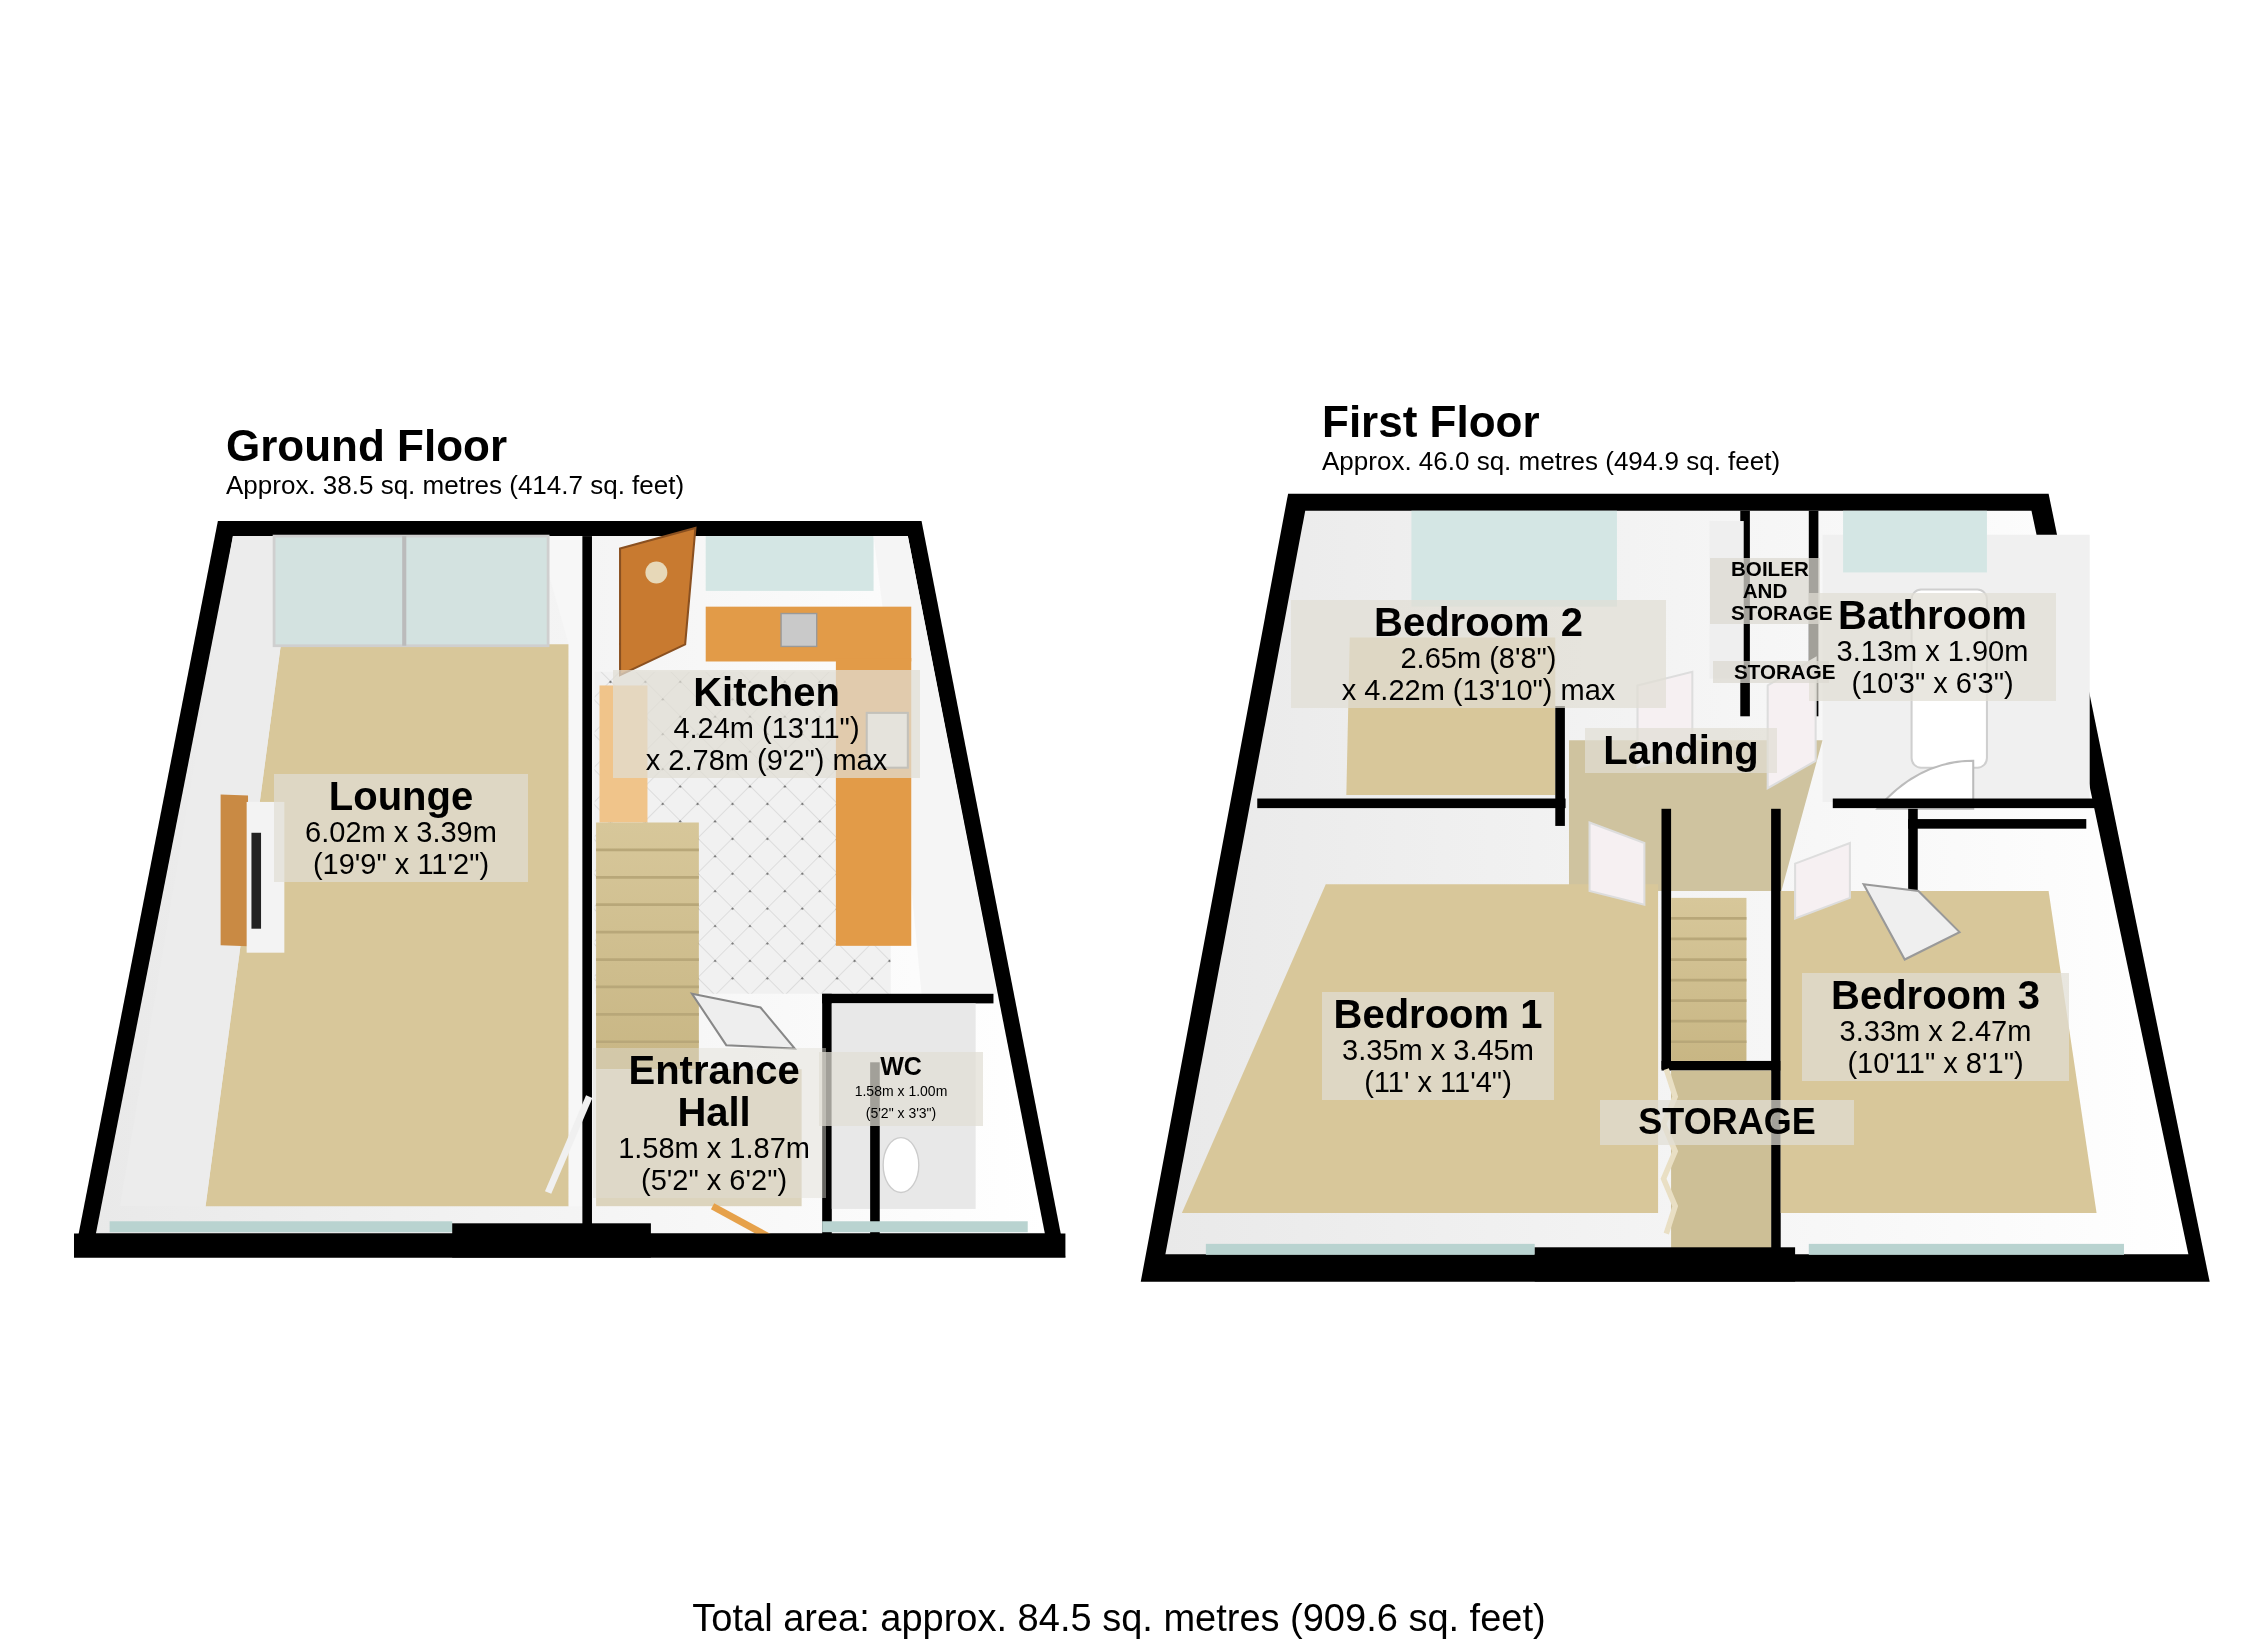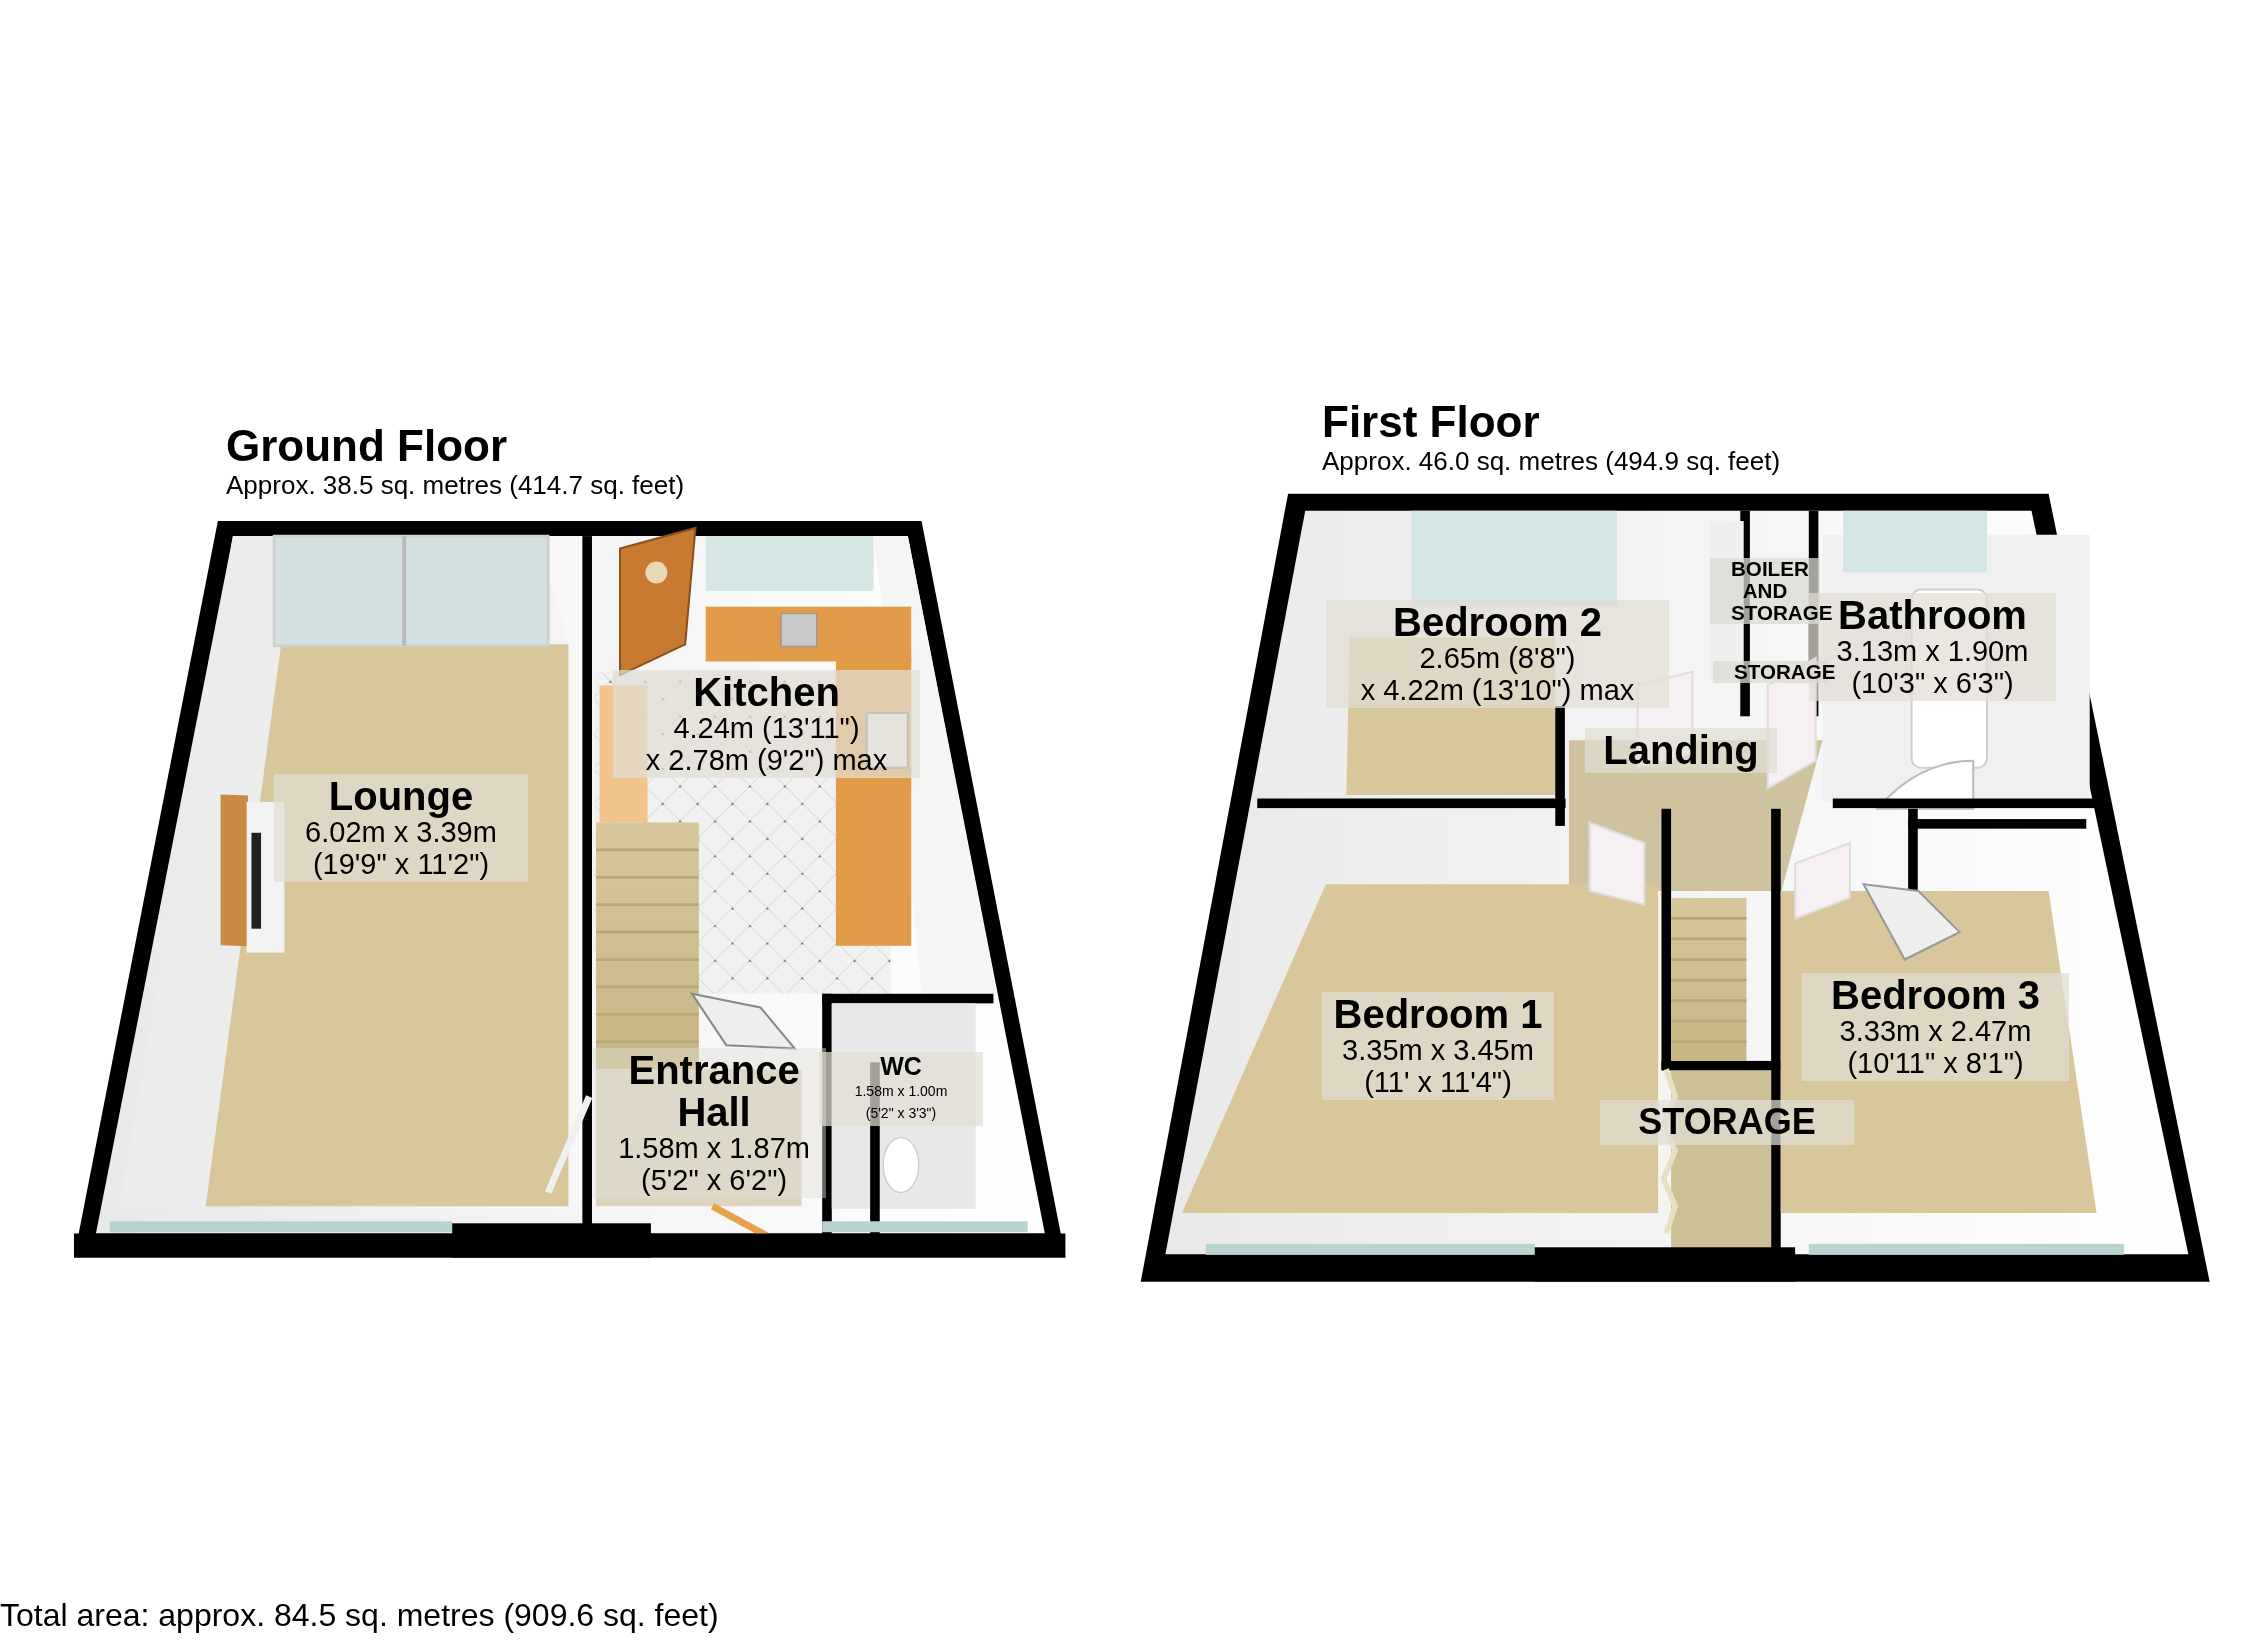--- a/index.html
+++ b/index.html
@@ -9,21 +9,21 @@
   .floor-title .t { font-weight:bold; font-size:44px; line-height:49px; display:block; }
   .floor-title .s { font-size:26px; line-height:30px; display:block; }
   .label { position:absolute; text-align:center; color:#000; background:rgba(225,222,212,0.72); padding:1.4px 6.9px; box-sizing:border-box; }
   .label .n { display:block; font-weight:bold; font-size:40px; line-height:42px; }
   .label .d { display:block; font-size:29px; line-height:31.5px; }
   .label.small .n { font-size:25px; line-height:27px; }
   .label.small .d { font-size:14px; line-height:22px; }
   .label.tag { background:rgba(220,218,210,0.75); padding:0 21px; }
   .label.tag .n { font-size:20.6px; line-height:22px; }
   .label.big-tag .n { font-size:36px; line-height:42px; }
-  .total { position:absolute; left:0; width:2238px; top:1597px; text-align:left; font-size:32px; color:#000; }
+  .total { position:absolute; left:0; width:2238px; top:1597px; text-align:center; font-size:38px; color:#000; }
 </style>
 </head>
 <body>
 
 <svg class="plan-svg" viewBox="0 0 3300 2400" xmlns="http://www.w3.org/2000/svg">
   <defs>
     <pattern id="tiles" width="36" height="36" patternUnits="userSpaceOnUse" patternTransform="rotate(45)">
       <rect width="36" height="36" fill="#f1f1f1"></rect>
       <path d="M0 0 H36 M0 0 V36" stroke="#d5d5d5" stroke-width="2"></path>
       <circle cx="0" cy="0" r="3.5" fill="#777"></circle>
@@ -185,21 +185,21 @@
   <span class="n">Hall</span>
   <span class="d">1.58m x 1.87m</span>
   <span class="d">(5'2" x 6'2")</span>
 </div>
 <div class="label small" style="left:819px; top:1052px; width:164px;">
   <span class="n">WC</span>
   <span class="d">1.58m x 1.00m</span>
   <span class="d">(5'2" x 3'3")</span>
 </div>
 
-<div class="label" style="left:1326px; top:600px; width:343px;">
+<div class="label" style="left:1291px; top:600px; width:375px;">
   <span class="n">Bedroom 2</span>
   <span class="d">2.65m (8'8")</span>
   <span class="d">x 4.22m (13'10") max</span>
 </div>
 <div class="label" style="left:1809px; top:593px; width:247px;">
   <span class="n">Bathroom</span>
   <span class="d">3.13m x 1.90m</span>
   <span class="d">(10'3" x 6'3")</span>
 </div>
 <div class="label tag" style="left:1710px; top:558px; width:110px;">

